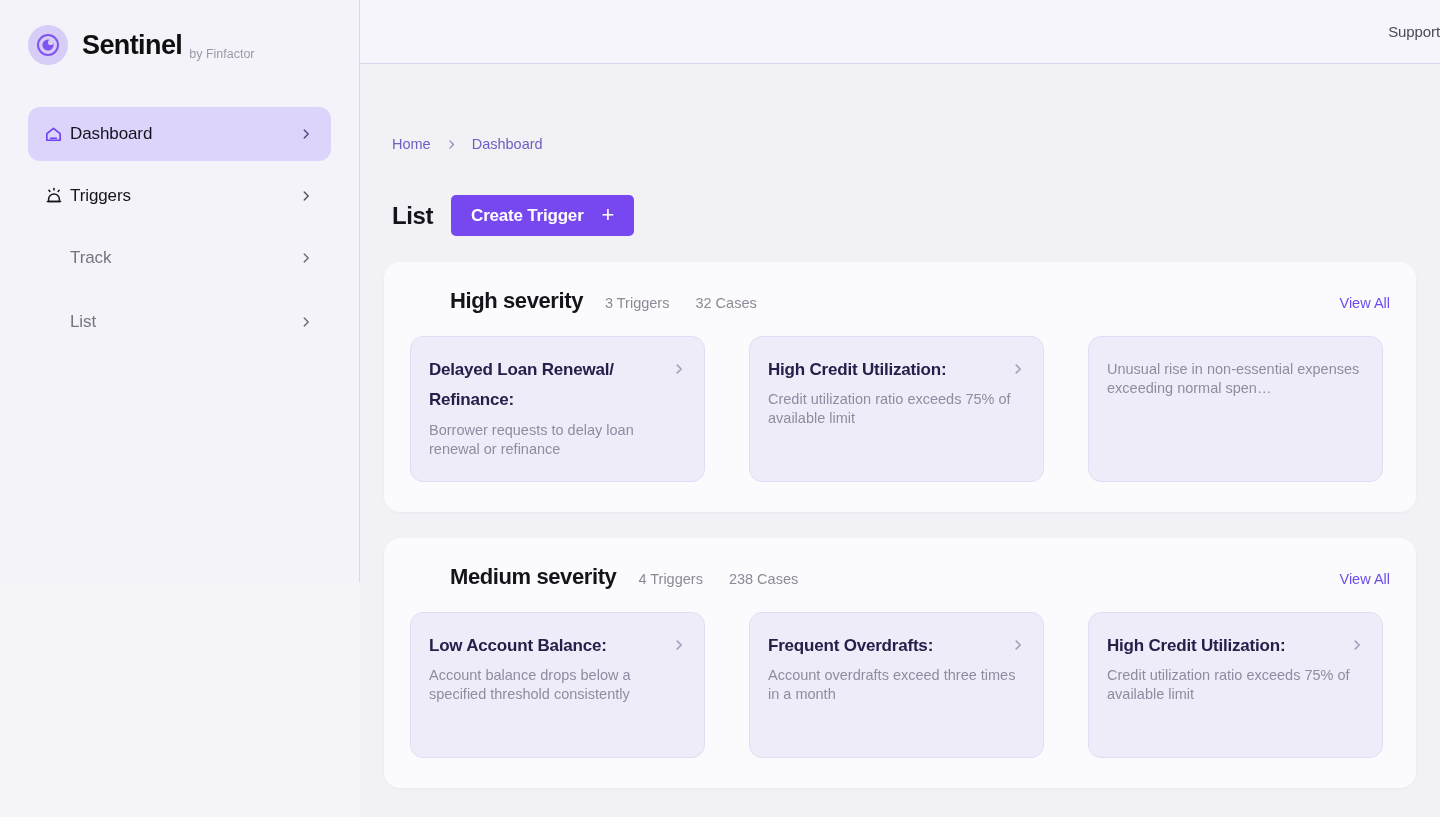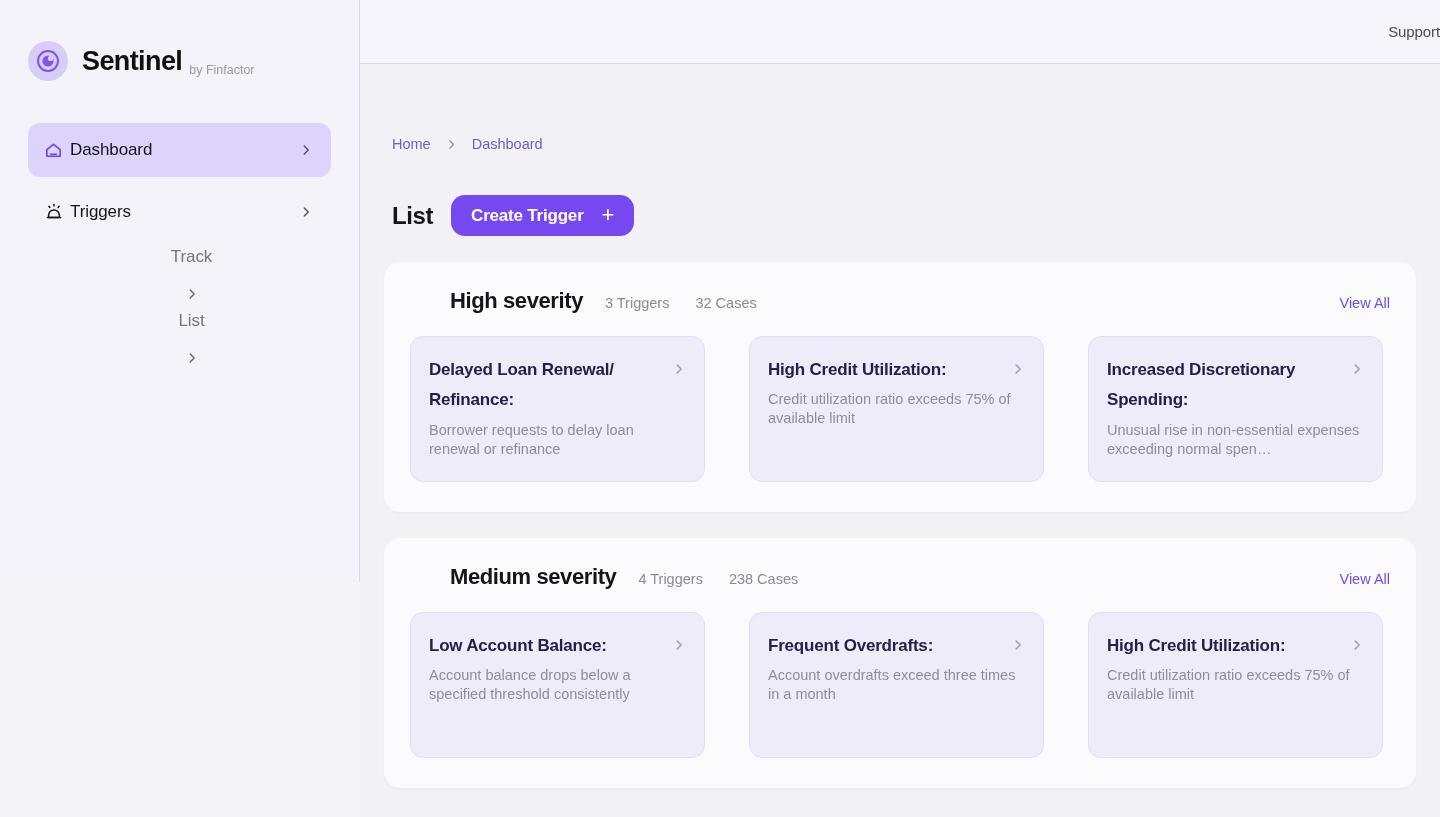--- a/index.html
+++ b/index.html
@@ -9,21 +9,21 @@
     font-family: "Liberation Sans", sans-serif;
     background: #f5f4f9;
   }
   .app { display: flex; width: 1440px; height: 817px; }
 
   
   .sidebar {
     width: 360px; height: 582px;
     background: #f4f3fa;
     border-right: 1px solid #d9d8ef;
-    padding: 16px 28px;
+    padding: 0 28px;
     flex: 0 0 360px;
     position: relative;
   }
   .brand { display: flex; align-items: center; gap: 14px; padding-top: 25px; }
   .brand-mark {
     width: 40px; height: 40px; border-radius: 50%;
     background: #d8cdf7;
     display: flex; align-items: center; justify-content: center;
     flex: 0 0 40px;
   }
@@ -61,21 +61,21 @@
     display: flex; align-items: center;
     padding: 0 18px 0 16px;
     cursor: pointer;
     margin-bottom: 8px;
   }
   .nav-item.active { background: #ddd4fb; }
   .nav-ico { width: 26px; flex: 0 0 26px; display: flex; align-items: center; }
   .nav-label { font-size: 17px; flex: 1; letter-spacing: -0.1px; }
   .nav-item.active .nav-label { color: #6e3ff0; font-weight: 700; }
   .nav-item.lvl1 .nav-label { color: #15141c; font-weight: 400; }
-  .nav-item.lvl2 { padding-left: 42px; margin-bottom: 10px; flex-direction: column; }
+  .nav-item.lvl2 { padding-left: 42px; margin-bottom: 10px; }
   .nav-item.lvl2 .nav-label { color: #76747f; }
   .chev { color: #34333d; opacity: .85; display: flex; align-items: center; }
   .nav-item.active .chev { color: #3c2a6b; }
   .nav-item.lvl2 .chev { color: #53515c; }
 
   
   .main { flex: 1; height: 817px; display: flex; flex-direction: column; background: #f2f1f5; overflow: hidden; }
   .topbar {
     height: 64px; flex: 0 0 64px;
     background: #f6f5fb;
@@ -87,21 +87,21 @@
   .content { flex: 1; overflow: hidden; position: relative; padding: 0 24px 0 24px; }
 
   .breadcrumb { display: flex; align-items: center; gap: 14px; padding: 72px 0 0 0; margin-left: 8px; }
   .crumb { font-size: 14.5px; color: #6e5fc4; cursor: pointer; }
   .crumb.sep { color: #8d86b6; font-size: 13px; display: flex; align-items: center; }
 
   .list-head { display: flex; align-items: center; gap: 18px; margin: 43px 0 0 8px; }
   .list-title { font-size: 24px; font-weight: 700; color: #15141b; letter-spacing: -0.4px; }
   .create-btn {
     background: #7747f0; color: #fff;
-    border: none; border-radius: 14px;
+    border: none; border-radius: 5px;
     height: 41px; padding: 0 20px;
     font-size: 17px; font-weight: 700; font-family: inherit;
     display: flex; align-items: center; gap: 18px;
     cursor: pointer; letter-spacing: -0.2px;
   }
   .plus-ico { font-size: 22px; font-weight: 300; line-height: 1; position: relative; top: -1px; }
 
   .panel {
     background: #fbfbfd;
     border-radius: 16px;
@@ -267,28 +267,20 @@
               <span class="tcard-chev">
                 <svg width="14" height="14" viewBox="0 0 16 16" fill="none" stroke="currentColor" stroke-width="1.9" stroke-linecap="round" stroke-linejoin="round">
                     <path d="M6 3.5 10.5 8 6 12.5"></path>
                   </svg>
               </span>
             </div>
             <div class="tcard-desc">Credit utilization ratio exceeds 75% of available limit</div>
           </div>
 
           <div class="tcard">
-            <div class="tcard-top">
-              <div class="tcard-title">Increased Discretionary Spending:</div>
-              <span class="tcard-chev">
-                <svg width="14" height="14" viewBox="0 0 16 16" fill="none" stroke="currentColor" stroke-width="1.9" stroke-linecap="round" stroke-linejoin="round">
-                    <path d="M6 3.5 10.5 8 6 12.5"></path>
-                  </svg>
-              </span>
-            </div>
             <div class="tcard-desc">Unusual rise in non-essential expenses exceeding normal spen…</div>
           </div>
 
         </div>
       </section>
 
       <section class="panel">
         <div class="panel-head">
           <span class="panel-title">Medium severity</span>
           <span class="panel-stat">4 Triggers</span>

